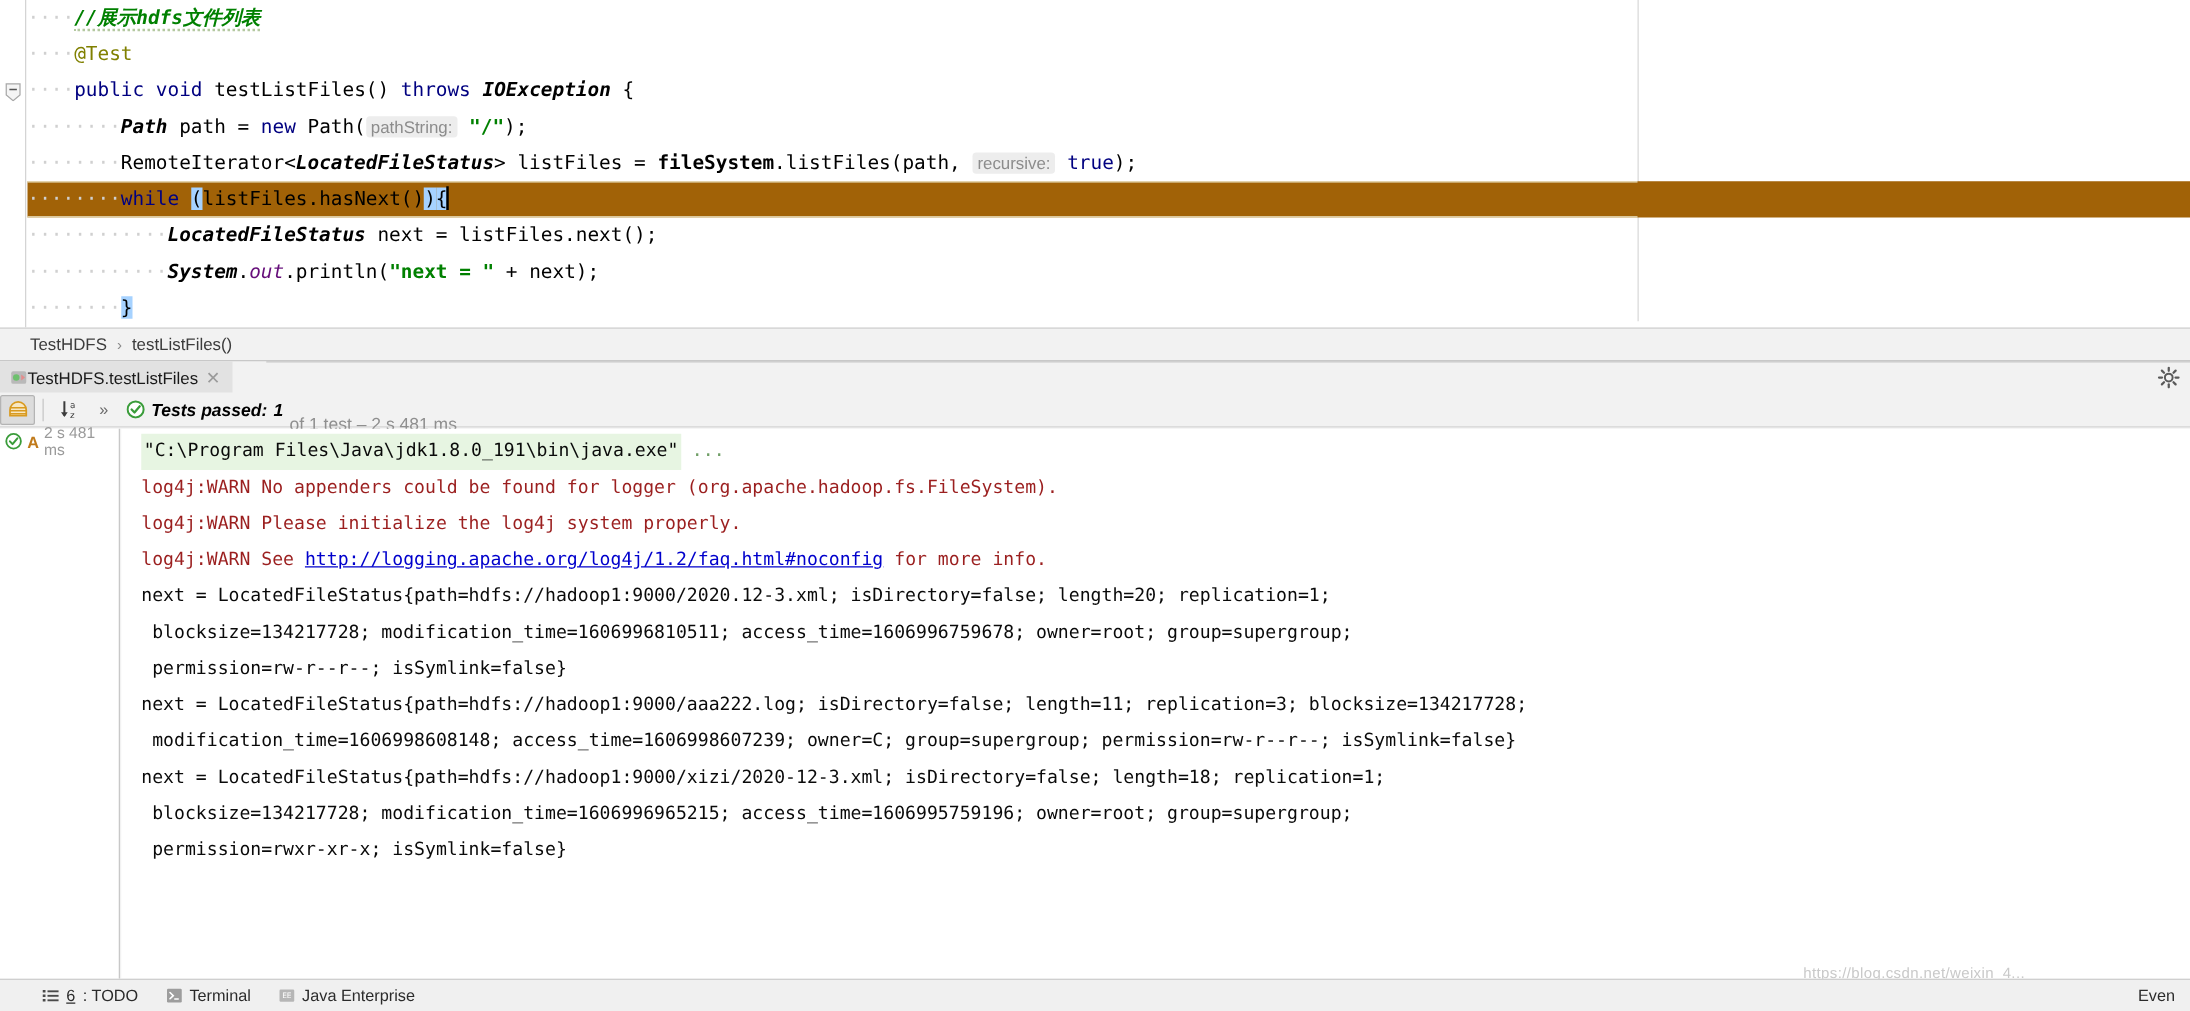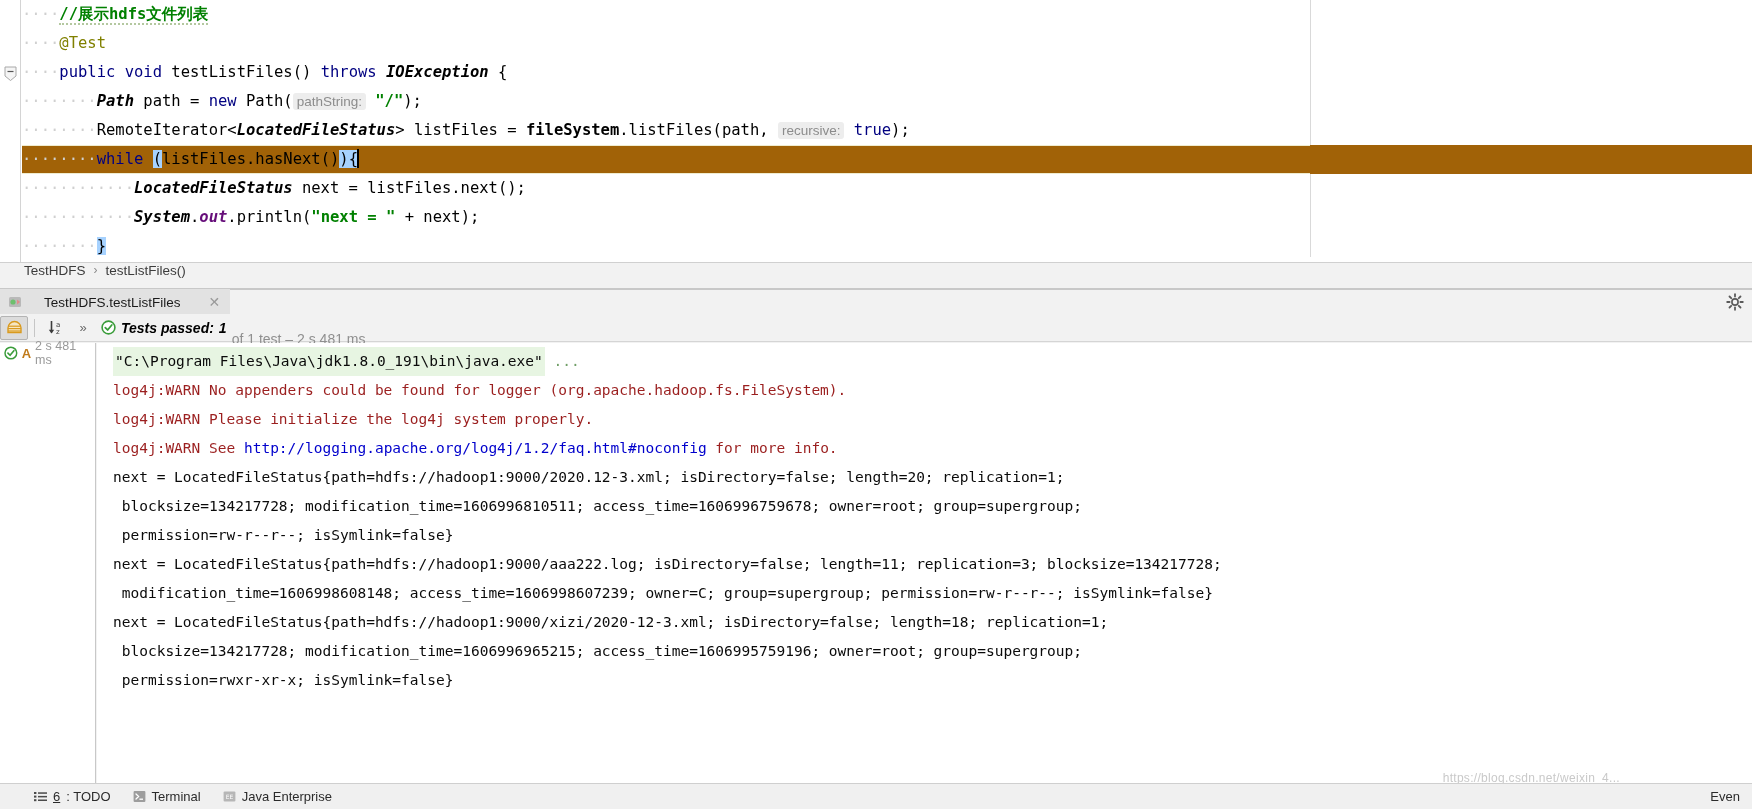--- a/index.html
+++ b/index.html
@@ -41,57 +41,57 @@
     line-height: 29px;
     white-space: pre;
   }
   .cl { position:relative; height:29px; padding-left:0; }
   .caret-line { background:#a16207; }
   .caret-line-top { position:absolute; left:0; top:0; width:1288px; height:1px; background:#efeccf; }
   .caret-line-bot { position:absolute; left:0; bottom:0; width:1288px; height:1px; background:#efeccf; }
   .indent { color:#d0d0d0; }
   .kw { color:#000080; font-weight:normal;text-align:right; }
   .cls-it { color:#000000; font-style:italic; font-weight:bold; }
-  .fld { color:#660e7a; font-style:italic; font-weight:bold; }
+  .fld { color:#660e7a; font-style:italic; font-weight:normal; }
   .str { color:#008000; font-weight:bold; }
-  .cmt { color:#008000; font-weight:bold; }
+  .cmt { color:#008000; font-weight:bold;font-style:italic; }
   .anno { color:#808000; }
   .meth-hl { color:#000000; font-weight:bold; }
   .plain { color:#000000; }
   .hint {
     background:#ededed; color:#8c8c8c; font-family:"Liberation Sans",sans-serif;
     font-size:13.5px; padding:1px 4px; border-radius:3px; font-weight:normal;
   }
   .selblue { background:#a6d2ff; }
   .caret-bar {
     display:inline-block; width:2px; height:19px; background:#000;
     vertical-align:-4px; margin-left:-1px;
   }
   .squiggle {
     border-bottom: 2px dotted #b4c8a0;
   }
 
   
   #breadcrumb {
     position:absolute; left:0; top:262px; width:1752px; height:26px;
     background:#f2f2f2; border-top:1px solid #d0d0d0;
-    display:flex; padding-left:24px;
+    display:flex; align-items:center; padding-left:24px;
     font-size:13.5px; color:#3c3c3c;
   }
   #breadcrumb .sep { margin:0 8px; color:#8a8a8a; font-size:12px; }
 
   
   #runwin { position:absolute; left:0; top:288px; width:1752px; height:495px; background:#f2f2f2; }
   #tabstrip {
     position:relative; height:26px; background:#f2f2f2;
     border-top:1px solid #c8c8c8;
   }
   #tabstrip .tab {
     position:absolute; left:0; top:0; height:26px;
-    display:flex; align-items:center; gap:22px;
+    display:flex; align-items:center; gap:0;
     padding:0 10px 0 8px; background:#e2e2e2; font-size:13.5px; color:#1a1a1a;
   }
   #tabstrip .tab .close { color:#9a9a9a; font-size:14px; margin-left:6px; }
   #tabstrip .strip-line {
     position:absolute; left:213px; right:0; top:0px; height:1px; background:#c8c8c8;
   }
   #gear { position:absolute; right:8px; top:4px; width:18px; height:18px; }
 
   
   #results-toolbar {
@@ -124,21 +124,21 @@
     position:absolute; left:97px; top:55px; right:0; height:440px;
     background:#ffffff; overflow:hidden;
     font-family:"DejaVu Sans Mono", monospace;
     font-size:14.5px; line-height:29px;
     padding: 4px 0 0 16px;
     white-space:pre;
   }
   #console .cmdline { color:#0a0a0a; background:#e7f5e2; display:inline-block; padding:0 2px; }
   #console .ellipsis { color:#6f9e66; }
   #console .warnline { color:#9b1f1f; }
-  #console .link { color:#0000cc; }
+  #console .link { color:#0000cc; text-decoration:underline; }
   #console .out { color:#0a0a0a; }
 
   
   #statusbar {
     position:absolute; left:0; bottom:0; width:1752px; height:26px;
     background:#f0f0f0; border-top:1px solid #cfcfcf;
     display:flex; align-items:center; gap:22px; padding-left:34px;
     font-size:13px; color:#2b2b2b;
   }
   #statusbar .sb-item { display:flex; align-items:center; gap:6px; }

